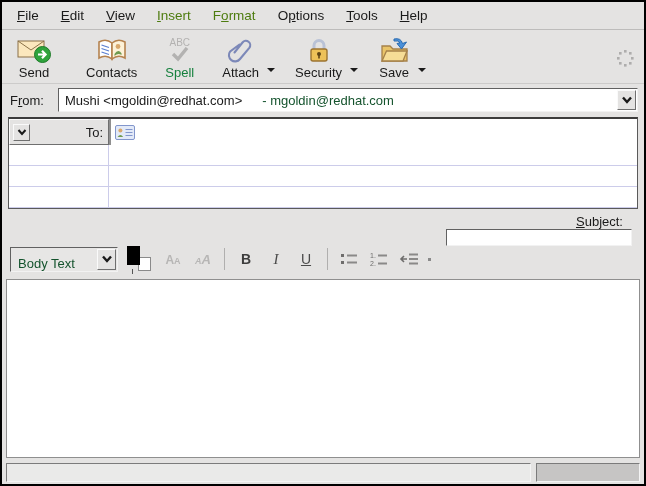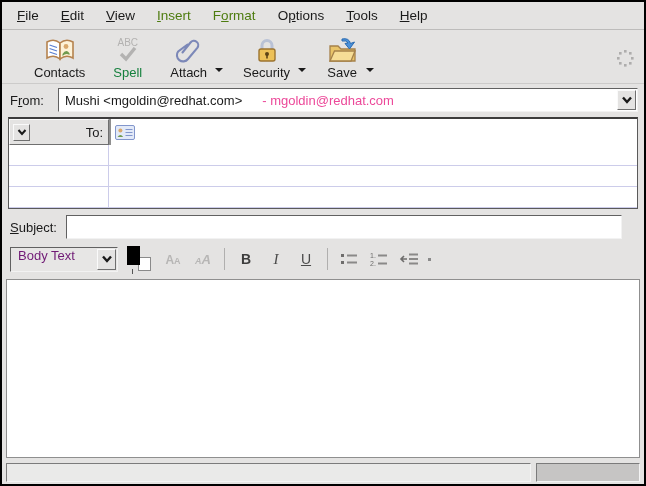--- a/index.html
+++ b/index.html
@@ -30,21 +30,21 @@
               border-top:4px solid #1a1a1a; margin:26px 6px 0 0; }
   .spell-abc { font-size:10px; font-weight:normal; color:#b3b2b1; letter-spacing:0; line-height:9px; }
   .throbber { position:absolute; right:8px; top:17px; }
 
   
   .from-row { display:flex; align-items:center; height:26px; margin:3px 6px 0 8px;justify-content:space-between; }
   .from-label { width:48px; flex:none; }
   .combo { position:relative; display:flex; align-items:center; flex:1; height:24px;
            background:#fff; border:1px solid; border-color:#616161 #f2f2f2 #f2f2f2 #616161; }
   .combo .combo-text { padding-left:6px; white-space:nowrap; overflow:hidden; }
-  .combo .hint { color:#ec4899; margin-left:14px; }
+  .combo .hint { color:#14532d; margin-left:14px; }
   .combo-arrow-btn { position:absolute; right:1px; top:1px; bottom:1px; width:19px;
                      background:#e4e3e2; border:1px solid; border-color:#fafafa #6f6f6f #6f6f6f #fafafa;
                      display:flex; align-items:center; justify-content:center; }
 
   
   .addr-grid { height:92px; margin:4px 6px 0 6px; background:#fff;
                border:1px solid #5a5a5a; border-top:2px solid #3c3c3c; overflow:hidden; }
   .addr-header { display:flex; height:26px;justify-content:center; }
   .addr-selector { width:100px; flex:none; display:flex; align-items:center;
                    background:#e4e3e2; border:1px solid; border-color:#fafafa #6f6f6f #6f6f6f #fafafa; }
@@ -52,31 +52,31 @@
              border:1px solid; border-color:#fafafa #6f6f6f #6f6f6f #fafafa;
              display:flex; align-items:center; justify-content:center; }
   .addr-selector .sel-lbl { flex:1; text-align:right; padding-right:5px; }
   .addr-field { flex:1; background:#fff; border-left:2px solid #8f8f8f;
                 display:flex; align-items:center; padding-left:4px; }
   .addr-row { display:flex; height:21px; border-bottom:1px solid #ccccea; }
   .addr-row .cell-l { width:100px; flex:none; border-right:1px solid #ccccea; }
   .addr-row .cell-r { flex:1; }
 
   
-  .subject-row { display:flex; align-items:center; height:26px; margin:5px 22px 0 8px; }
+  .subject-row { display:flex; align-items:flex-end; height:26px; margin:5px 12px 0 8px;flex-direction:column; }
   .subject-label { width:56px; flex:none; }
   .subject-input { flex:1; height:24px; background:#fff; border:1px solid;
                    border-color:#616161 #f2f2f2 #f2f2f2 #616161; padding:0 4px;
                    font-family:"Liberation Sans", sans-serif; font-size:13px; outline:none; }
 
   
   .format-bar { display:flex; align-items:center; height:30px; margin:4px 0 0 8px; }
-  .fmt-combo { position:relative; display:flex; align-items:flex-start; height:25px;
+  .fmt-combo { position:relative; display:flex; align-items:flex-end; height:25px;
                background:#e7e6e5; border:1px solid; border-color:#616161 #f2f2f2 #f2f2f2 #616161;
-               color:#701a75; }
+               color:#14532d; }
   .fmt-combo .combo-text { padding-left:7px; }
   .style-combo { width:108px; }
   .font-combo { width:208px; margin-left:10px; }
   .swatch { position:relative; width:26px; height:26px; margin-left:8px; }
   .swatch .bg-sq { position:absolute; right:1px; bottom:1px; width:13px; height:14px;
                    background:#fff; border:1px solid #8a8a8a; }
   .swatch .fg-sq { position:absolute; left:1px; top:0; width:13px; height:19px;
                    background:#000; }
   .swatch .caret { position:absolute; left:6px; bottom:-2px; width:1px; height:5px; background:#555; }
   .fmt-btn { display:flex; align-items:center; justify-content:center; width:30px; height:26px; }
@@ -114,20 +114,31 @@
     <div class="menu-item disabled"><span></span><span class="mn">I</span><span>nsert</span></div>
     <div class="menu-item disabled"><span>F</span><span class="mn">o</span><span>rmat</span></div>
     <div class="menu-item"><span>O</span><span class="mn">p</span><span>tions</span></div>
     <div class="menu-item"><span></span><span class="mn">T</span><span>ools</span></div>
     <div class="menu-item"><span></span><span class="mn">H</span><span>elp</span></div>
   </div>
 
   <div class="toolbar">
 
     <div class="tb-group">
+      <div class="tb-btn">
+        <span class="ico">
+          <svg width="36" height="27" viewBox="0 0 36 27">
+            <rect x="2" y="4" width="26" height="16" fill="#fbe7bd" stroke="#8a7148"></rect>
+            <path d="M2,4 L15,13 L28,4" fill="none" stroke="#8a7148"></path>
+            <circle cx="26.5" cy="17.5" r="8" fill="#2fa33c" stroke="#1d7a28"></circle>
+            <path d="M22,17.5 h7 M26,13.8 l3.6,3.7 -3.6,3.7" fill="none" stroke="#fff" stroke-width="2.2"></path>
+          </svg>
+        </span>
+        <span class="lbl">Send</span>
+      </div>
 
       <div class="tb-btn" style="margin-left:18px">
         <span class="ico">
           <svg width="32" height="26" viewBox="0 0 32 26">
             <path d="M3,5 Q10,1 16,6 L16,22 Q10,17 3,21 Z" fill="#fff" stroke="#b5824e" stroke-width="1.6"></path>
             <path d="M29,5 Q22,1 16,6 L16,22 Q22,17 29,21 Z" fill="#fdf2d8" stroke="#b5824e" stroke-width="1.6"></path>
             <path d="M5.5,8 L13,10.5 M5.5,11.5 L13,14 M5.5,15 L13,17.5" stroke="#5b7fd0" stroke-width="1.3"></path>
             <circle cx="22" cy="9.5" r="2.4" fill="#d9a86c"></circle>
             <path d="M18.5,17 Q22,11.5 25.5,16.2 L25.5,18 Q22,15.5 18.5,19 Z" fill="#6f9a4f"></path>
           </svg>

